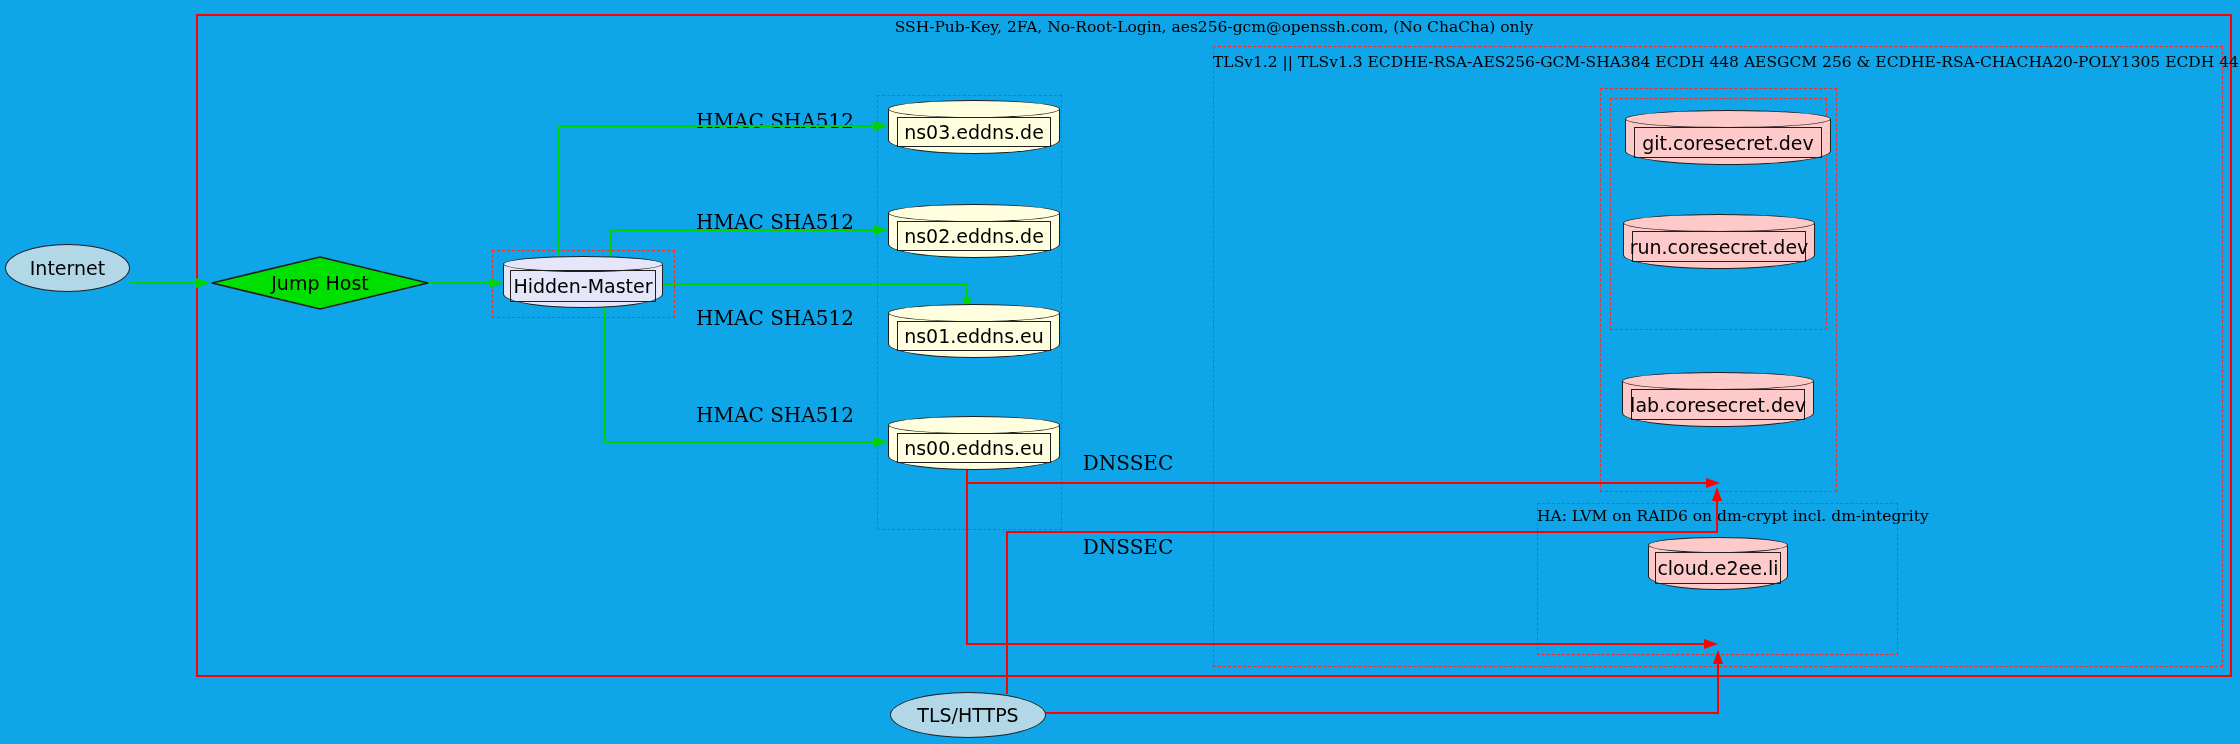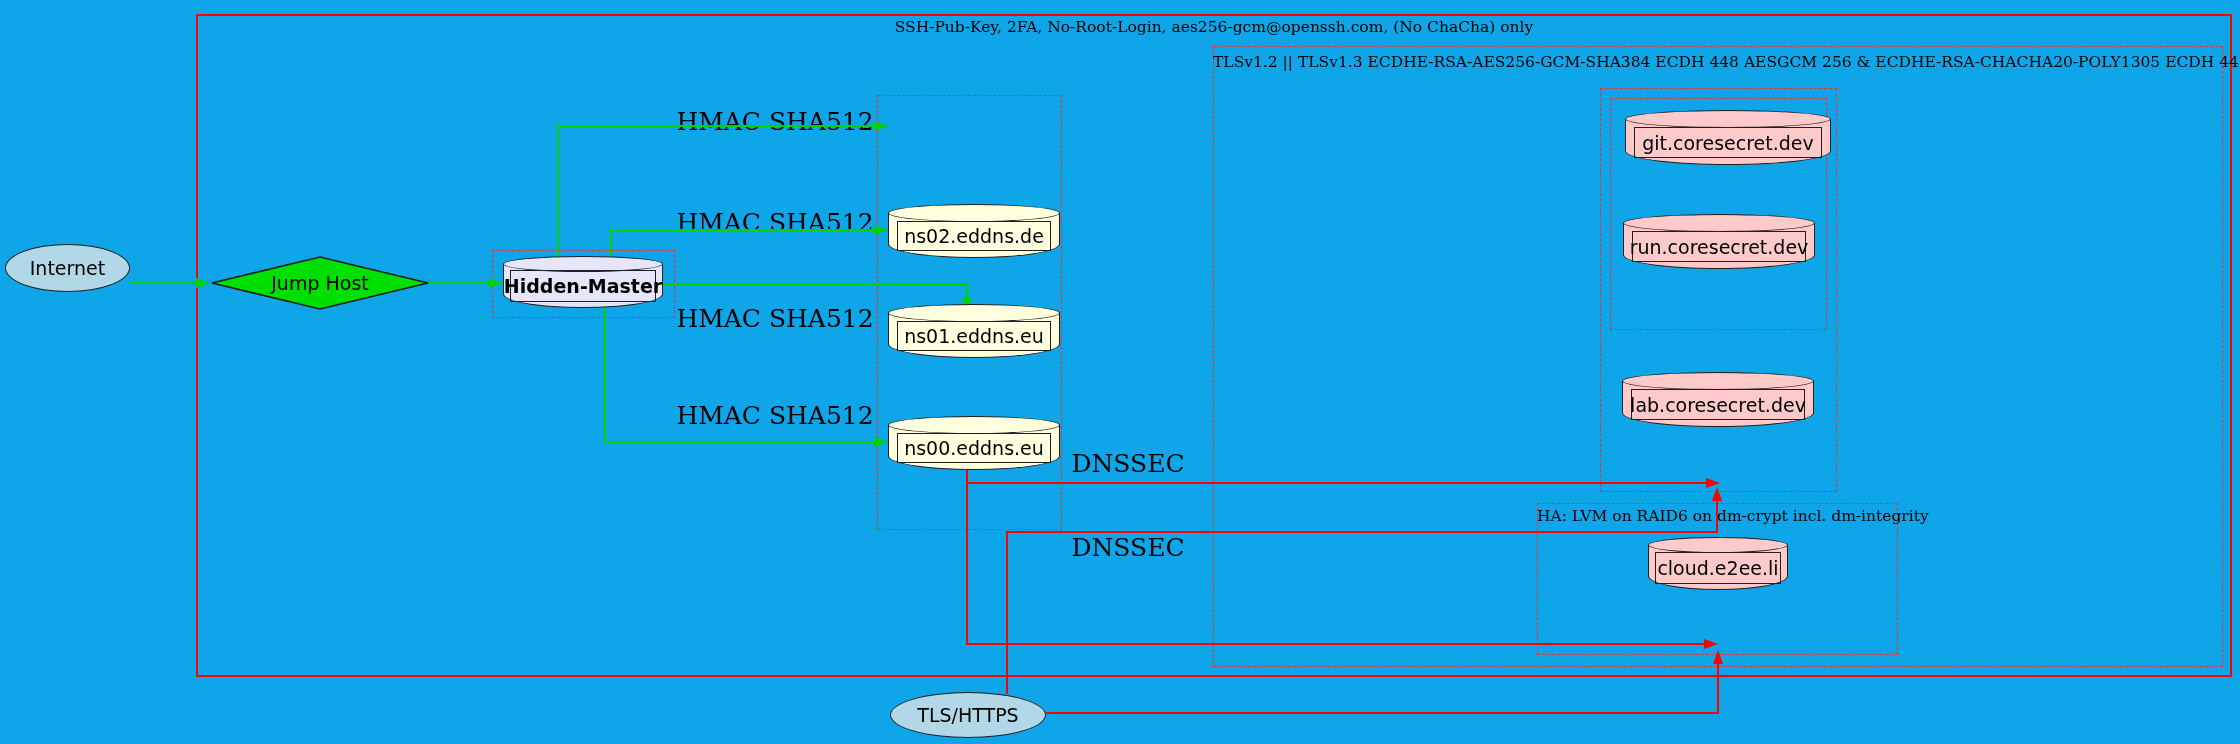--- a/index.html
+++ b/index.html
@@ -6,21 +6,21 @@
   #canvas{position:relative;width:2240px;height:744px;background:#0ea5e9;overflow:hidden;
           font-family:"DejaVu Sans",sans-serif;}
   
   .box{position:absolute;box-sizing:border-box;}
   .box.solid{border:2px solid var(--red);}
   .box.dash{border:1.6px dashed var(--dashed-red);}
   .clabel{position:absolute;text-align:center;font-family:"DejaVu Serif",serif;
           font-size:15.5px;color:#000;white-space:nowrap;}
   
   .elabel{position:absolute;text-align:center;font-family:"DejaVu Serif",serif;
-          font-size:25px;color:#000;white-space:nowrap;transform:translate(-50%,-50%);}
+          font-size:20px;color:#000;white-space:nowrap;transform:translate(-50%,-50%);}
   
   svg.edges{position:absolute;left:0;top:0;z-index:3;}
   .s-green{stroke:var(--green);stroke-width:2;fill:none;}
   .f-green{fill:var(--green);stroke:none;}
   .s-red{stroke:var(--red);stroke-width:2;fill:none;}
   .f-red{fill:var(--red);stroke:none;}
   .diamond{fill:var(--fill,#0d0);stroke:#1f1f1f;stroke-width:1.6;}
   
   .node{z-index:4;}
   .ellipse{position:absolute;border:1.5px solid #1f1f1f;border-radius:50%;
@@ -114,28 +114,35 @@
   <div class="elabel" style="left:1128px;top:547px;">DNSSEC</div>
 
   <div class="ellipse node" style="left: 5px; top: 244px; width: 125px; height: 48px; --fill: #b2d8e8;">
     <span>Internet</span>
   </div>
 
   <div class="dlabel" style="left:212px;top:257px;width:216px;height:52px;justify-content:center;">
     <span>Jump Host</span>
   </div>
 
-  <div class="cyl" style="left: 503px; top: 256px; width: 160px; height: 52px; font-weight: bold; --fill: #e6e6fa;">
+  <div class="cyl" style="left: 503px; top: 256px; width: 160px; height: 52px; --fill: #e6e6fa;">
     <div class="body"></div>
     <div class="cap" style="height:16px;"></div>
     <div class="lblrect" style="top:14px;bottom:6px;left:7px;right:7px;">
       <span>Hidden-Master</span>
     </div>
   </div>
 
+  <div class="cyl" style="left: 888px; top: 100px; width: 172px; height: 54px; --fill: #ffffe0;">
+    <div class="body"></div>
+    <div class="cap"></div>
+    <div class="lblrect">
+      <span>ns03.eddns.de</span>
+    </div>
+  </div>
 
   <div class="cyl" style="left: 888px; top: 204px; width: 172px; height: 54px; --fill: #ffffe0;">
     <div class="body"></div>
     <div class="cap"></div>
     <div class="lblrect">
       <span>ns02.eddns.de</span>
     </div>
   </div>
 
   <div class="cyl" style="left: 888px; top: 304px; width: 172px; height: 54px; --fill: #ffffe0;">

